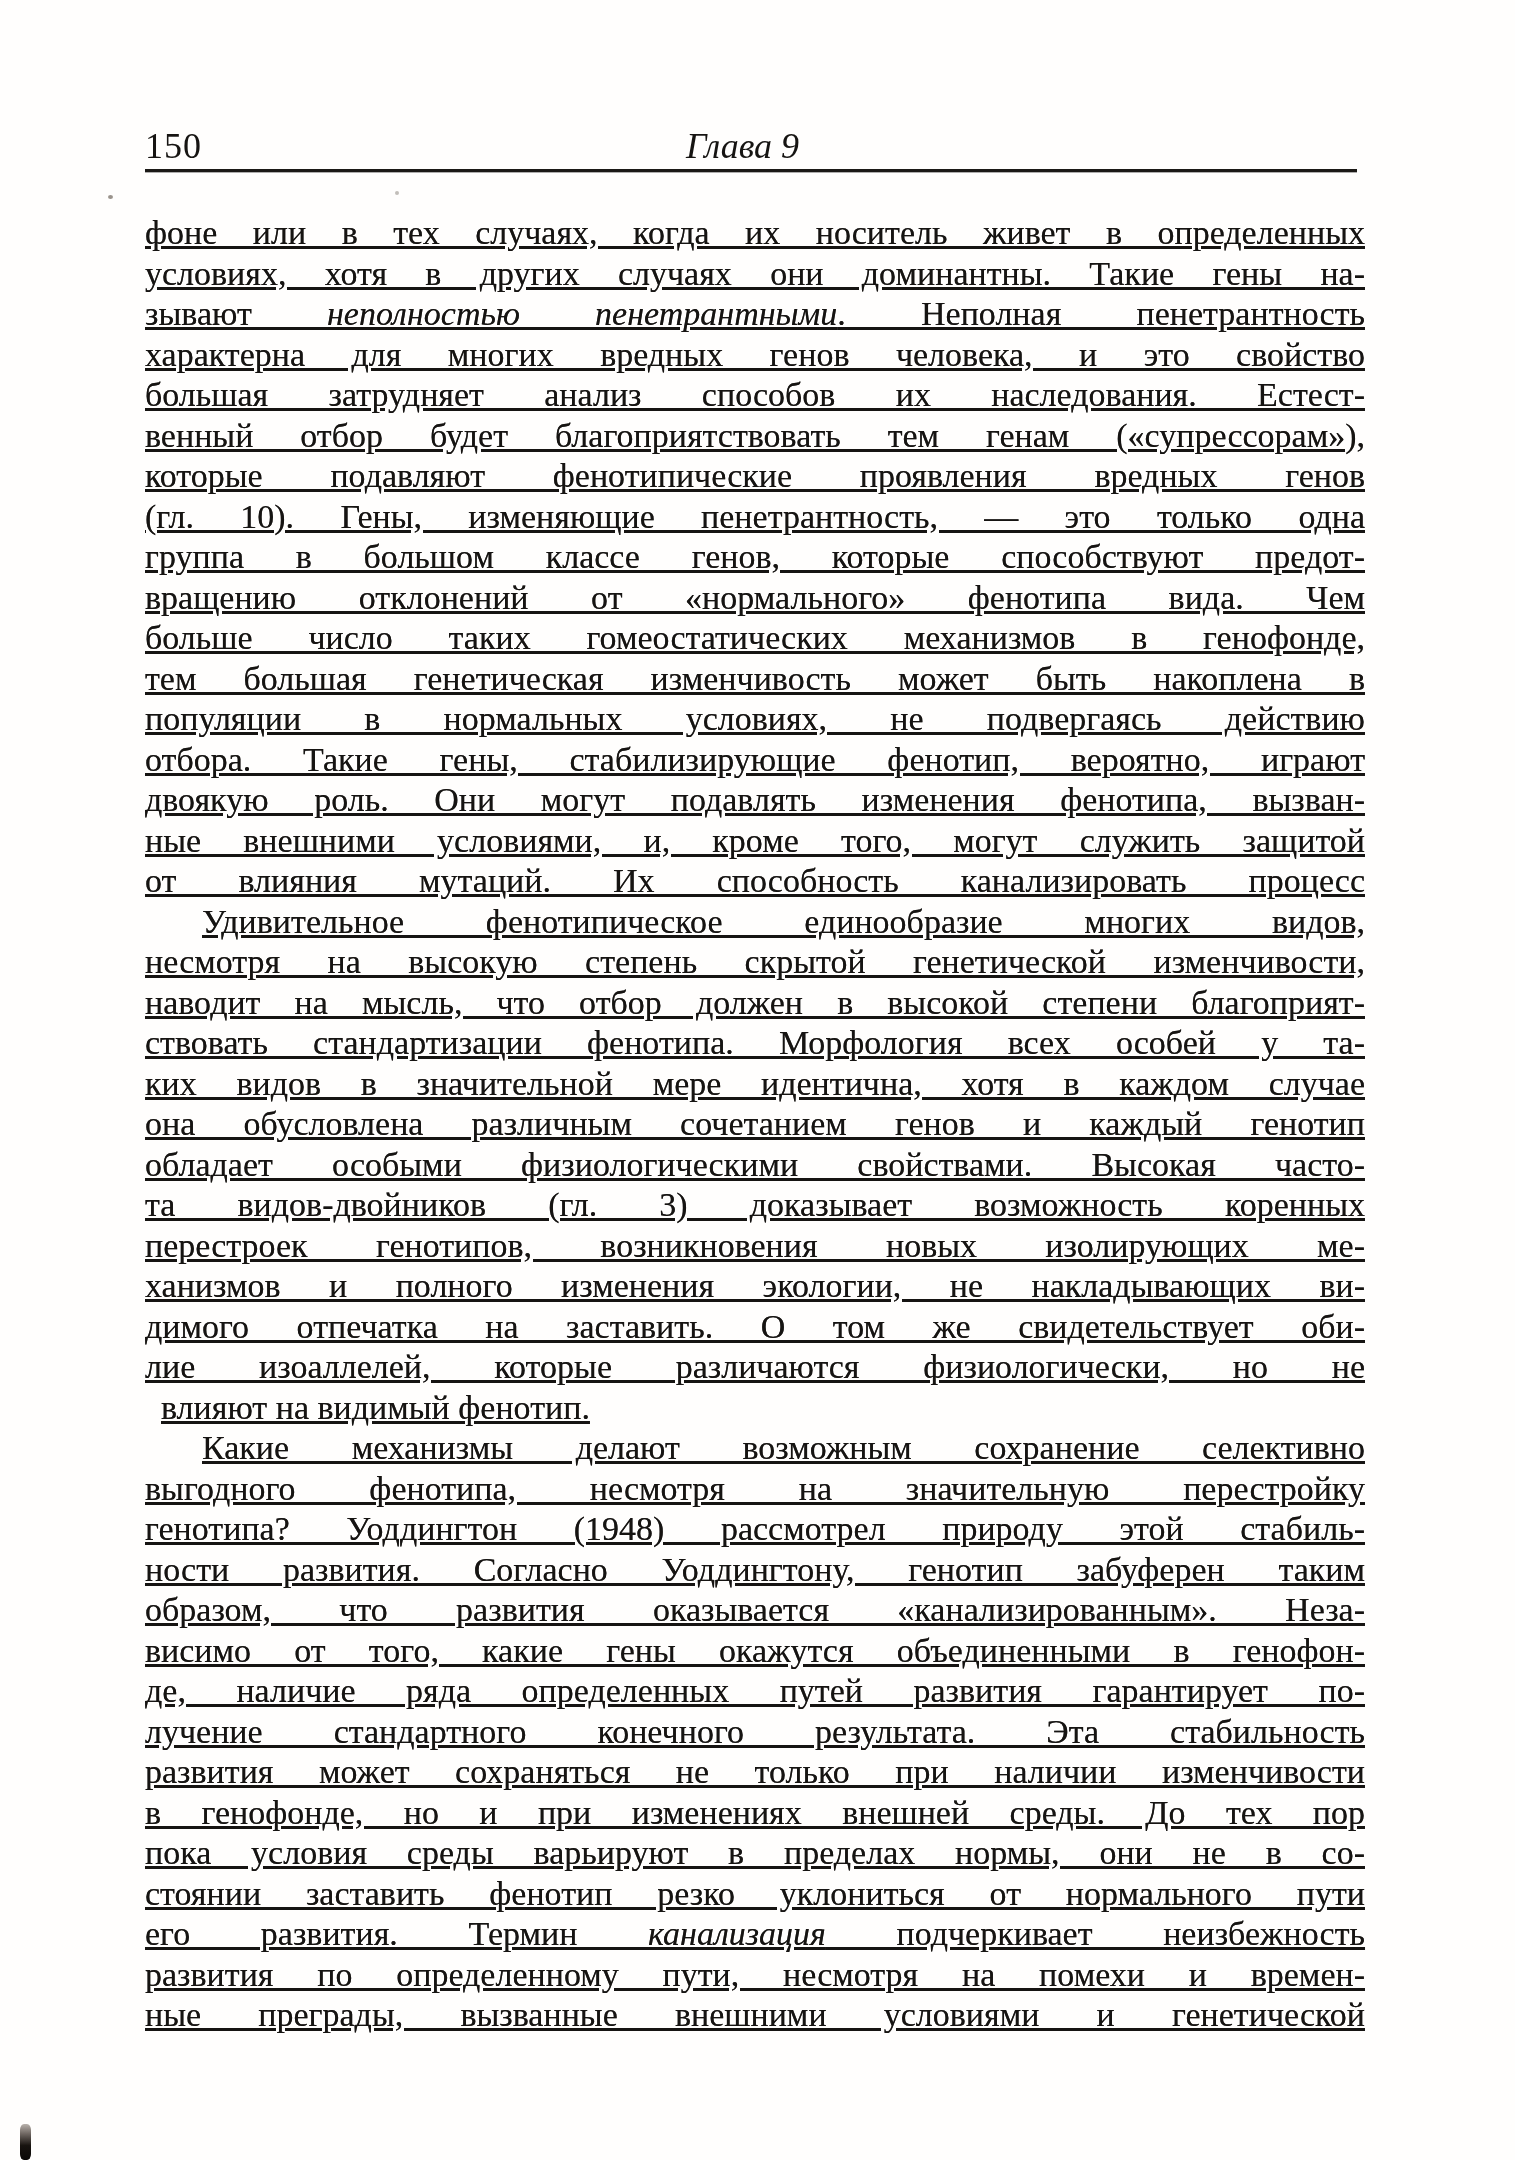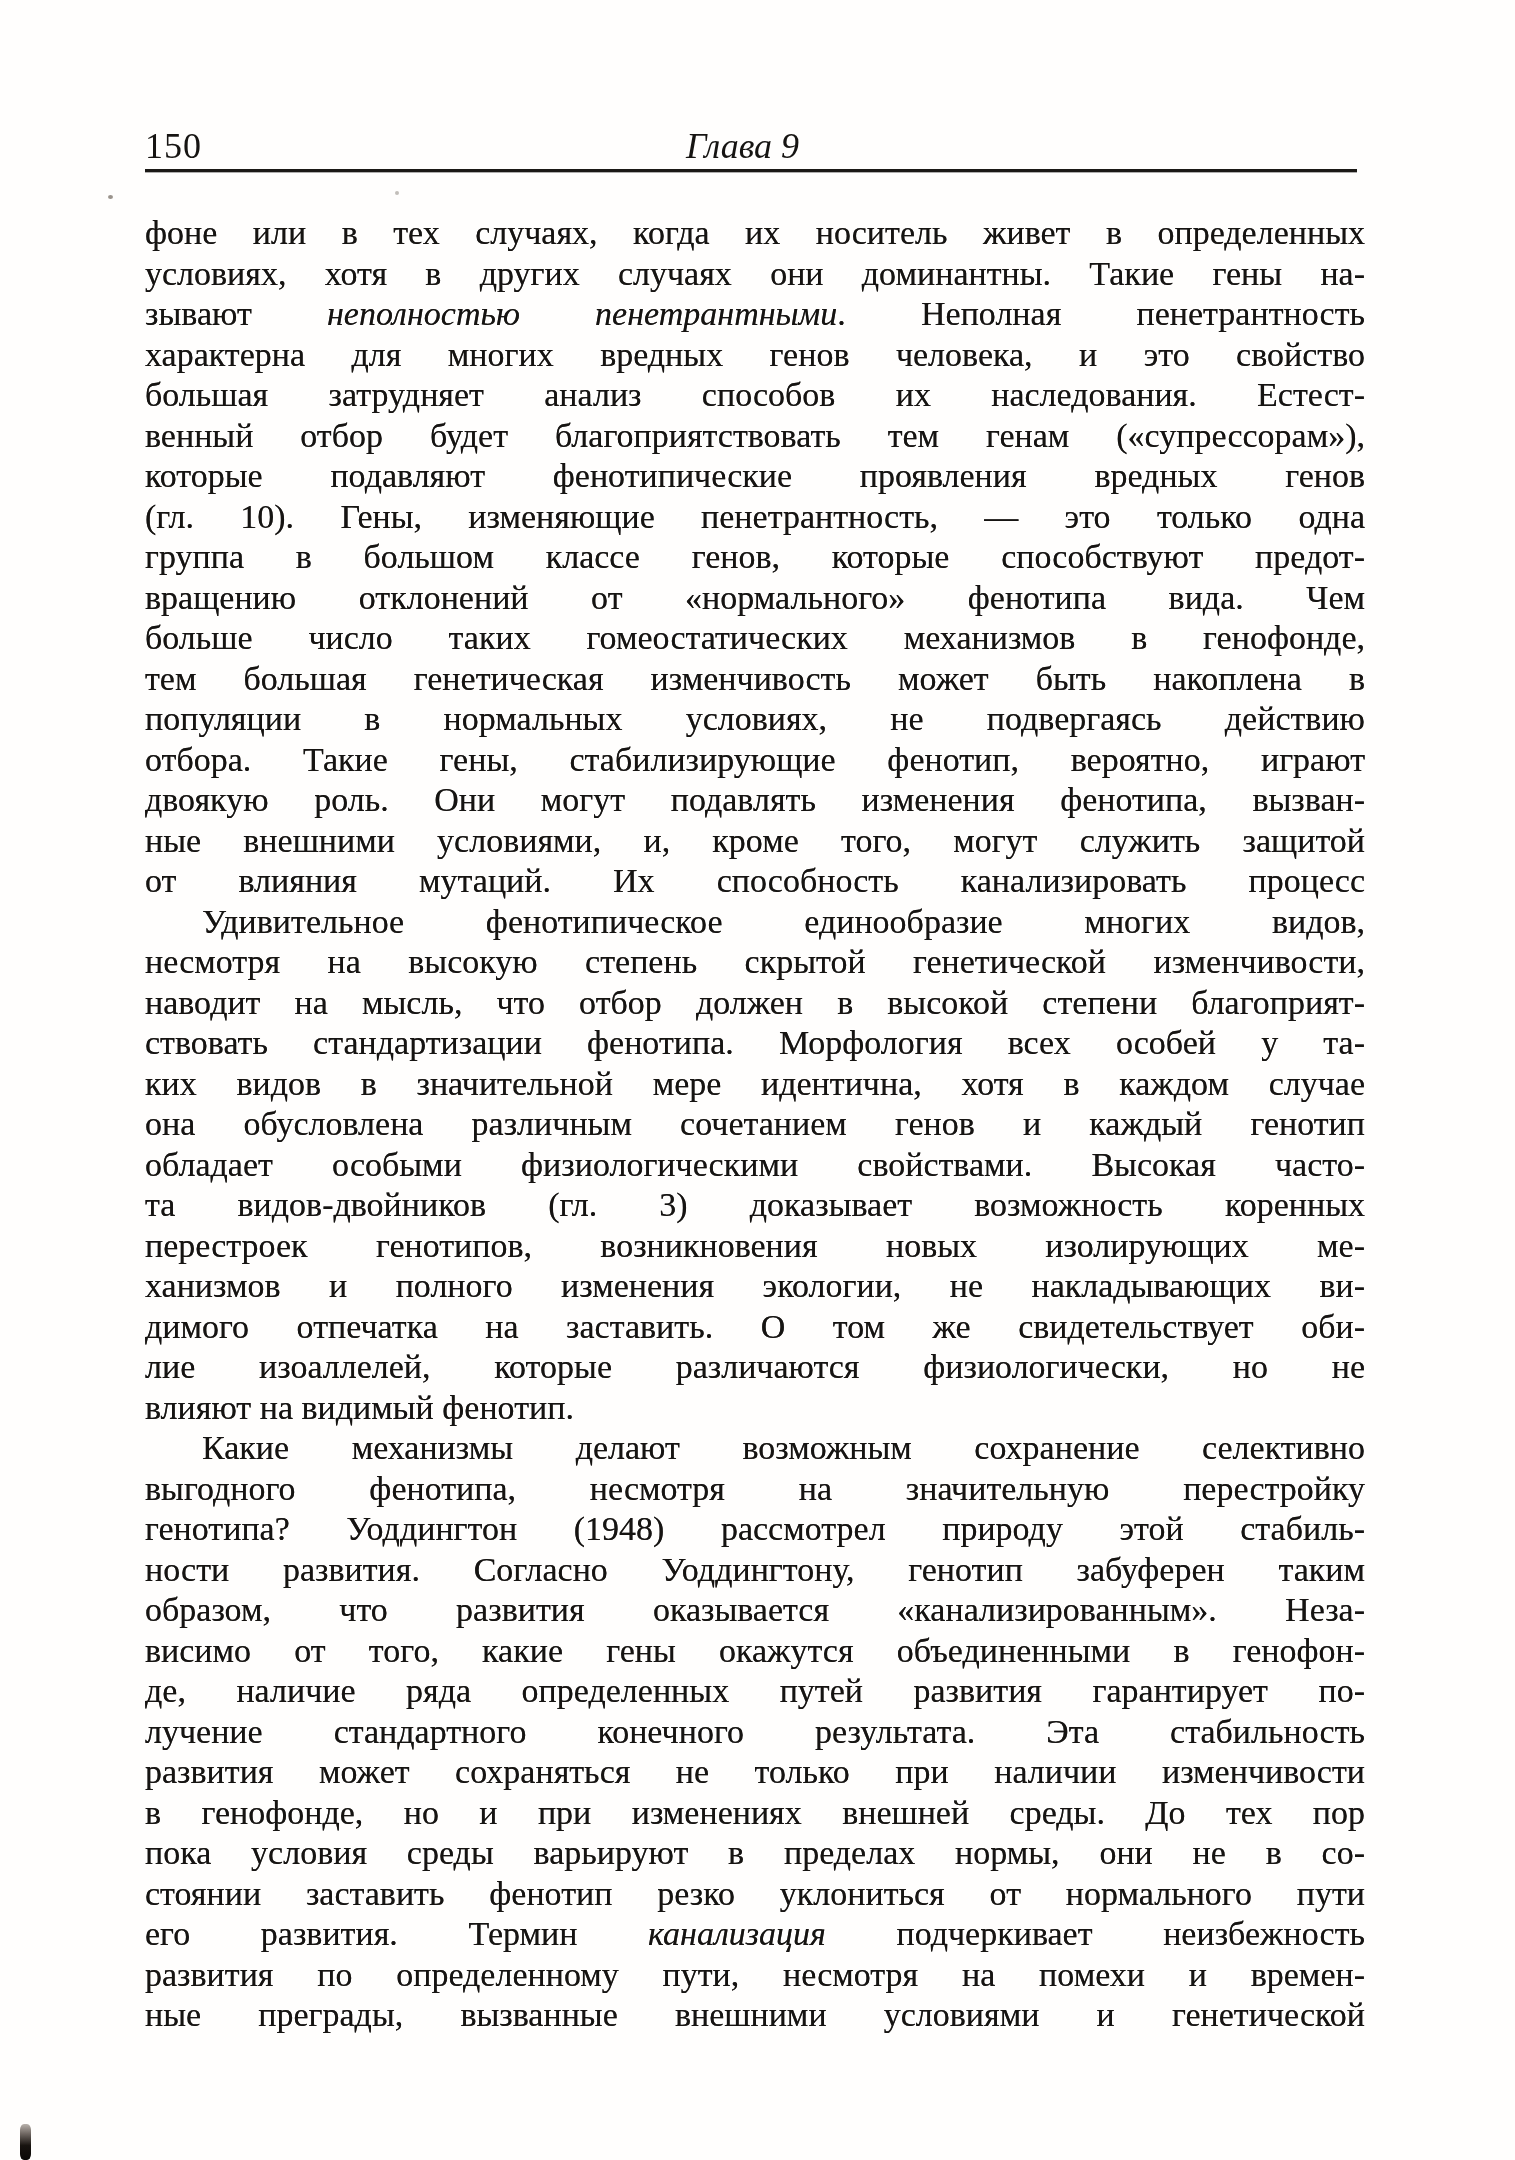--- a/index.html
+++ b/index.html
@@ -49,35 +49,37 @@
     width: 1212px;
     height: 3px;
     background: #1b1916;
     box-shadow: 0 1px 0 rgba(27,25,22,0.35);
   }
   .page-body {
     position: absolute;
     left: 145px;
     top: 213px;
     width: 1220px;
+    text-decoration: underline;
   }
   .line {
     font-size: 34px;
     line-height: 40.5px;
     text-align: justify;
     text-align-last: justify;
     text-justify: inter-word;
     white-space: normal;
     text-shadow: 0 0 0.6px rgba(20,18,16,0.75);
   }
   .line.indent {
     text-indent: 57px;
   }
   .line.para-end {
     text-align-last: left;
+    margin-left: 16px;
   }
   .it {
     font-style: italic;
   }
   .ink-mark {
     position: absolute;
     left: 20px;
     top: 2124px;
     width: 11px;
     height: 36px;

